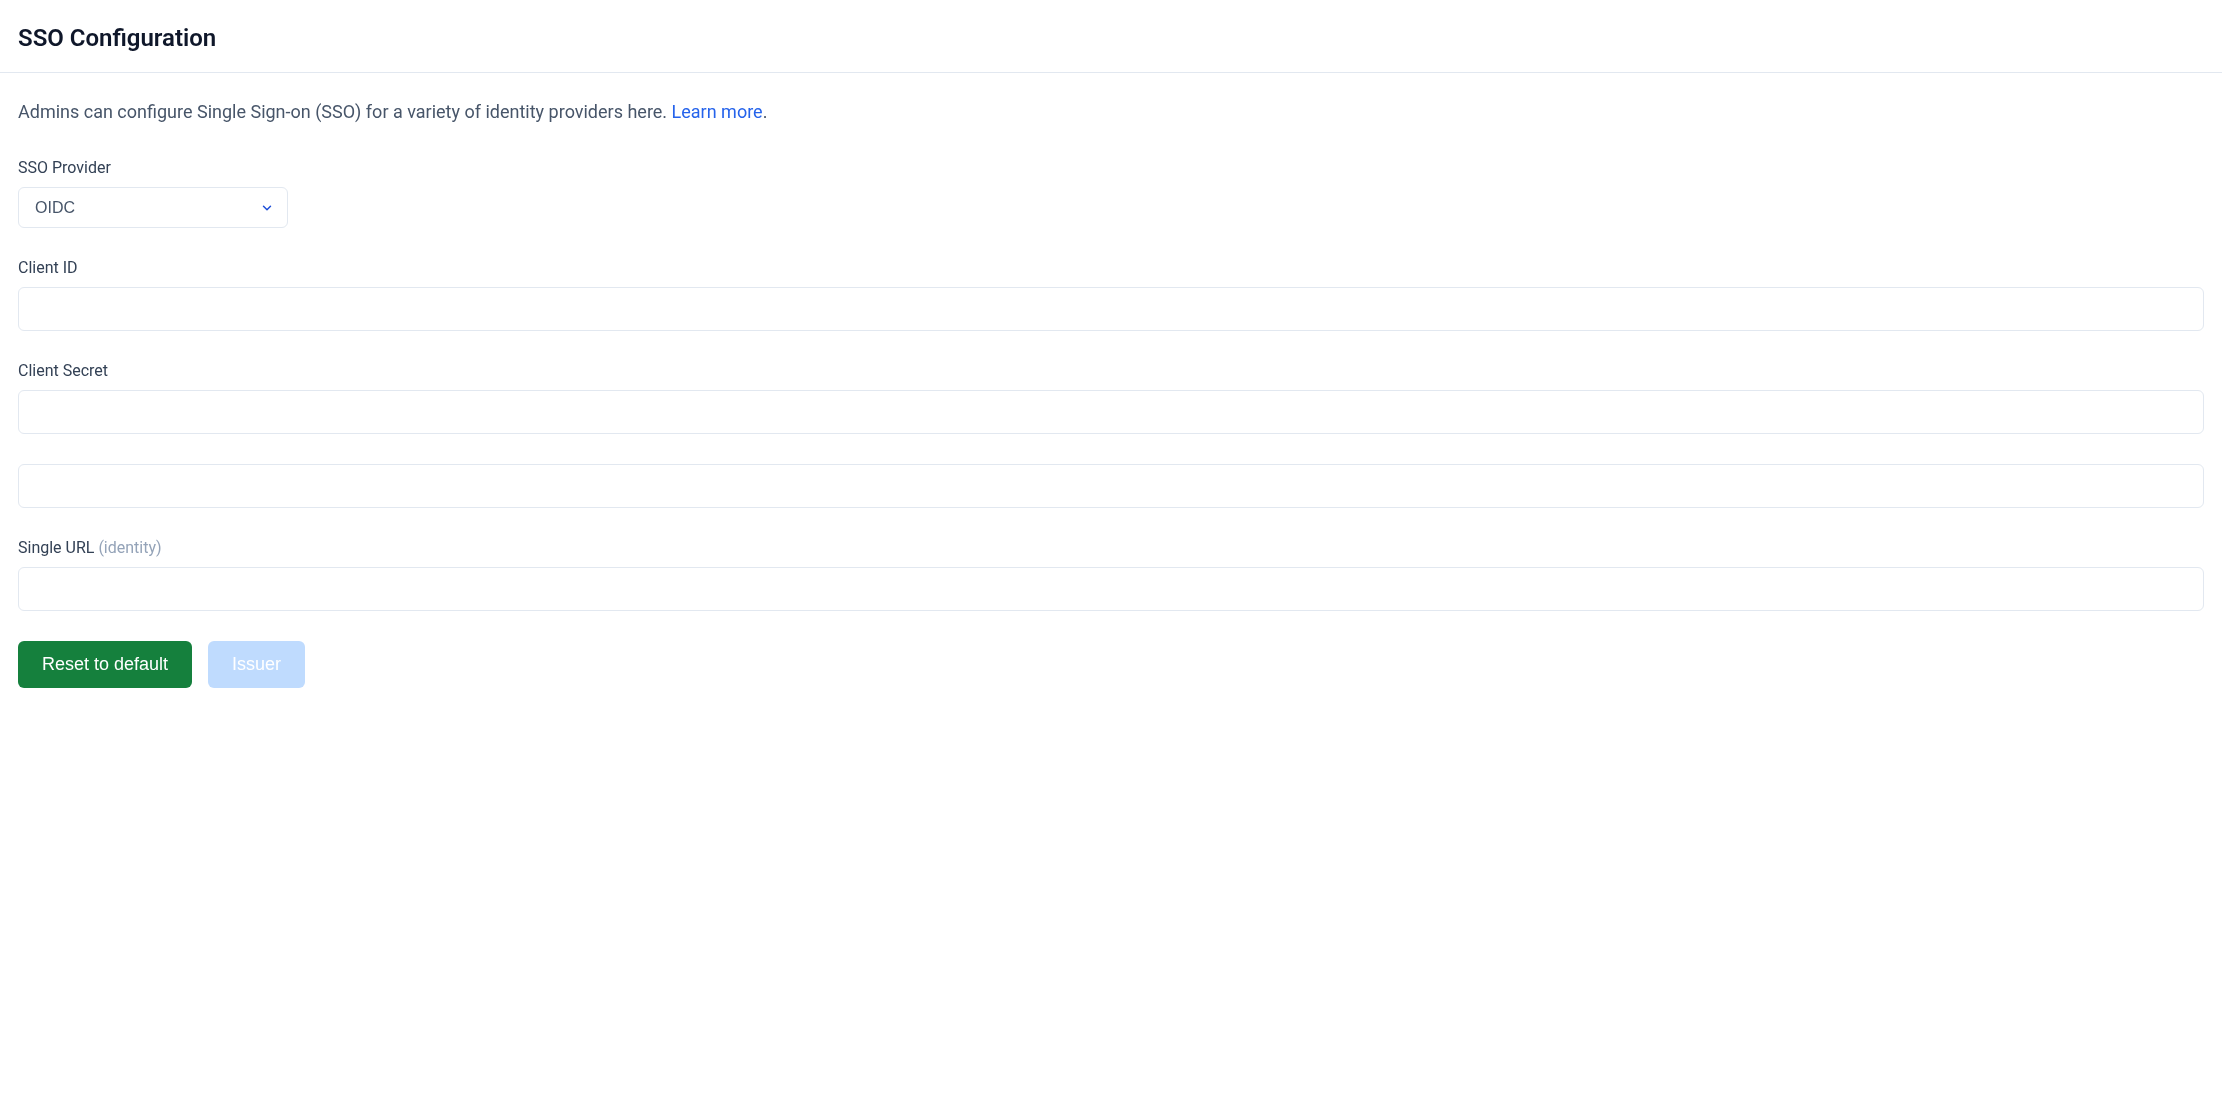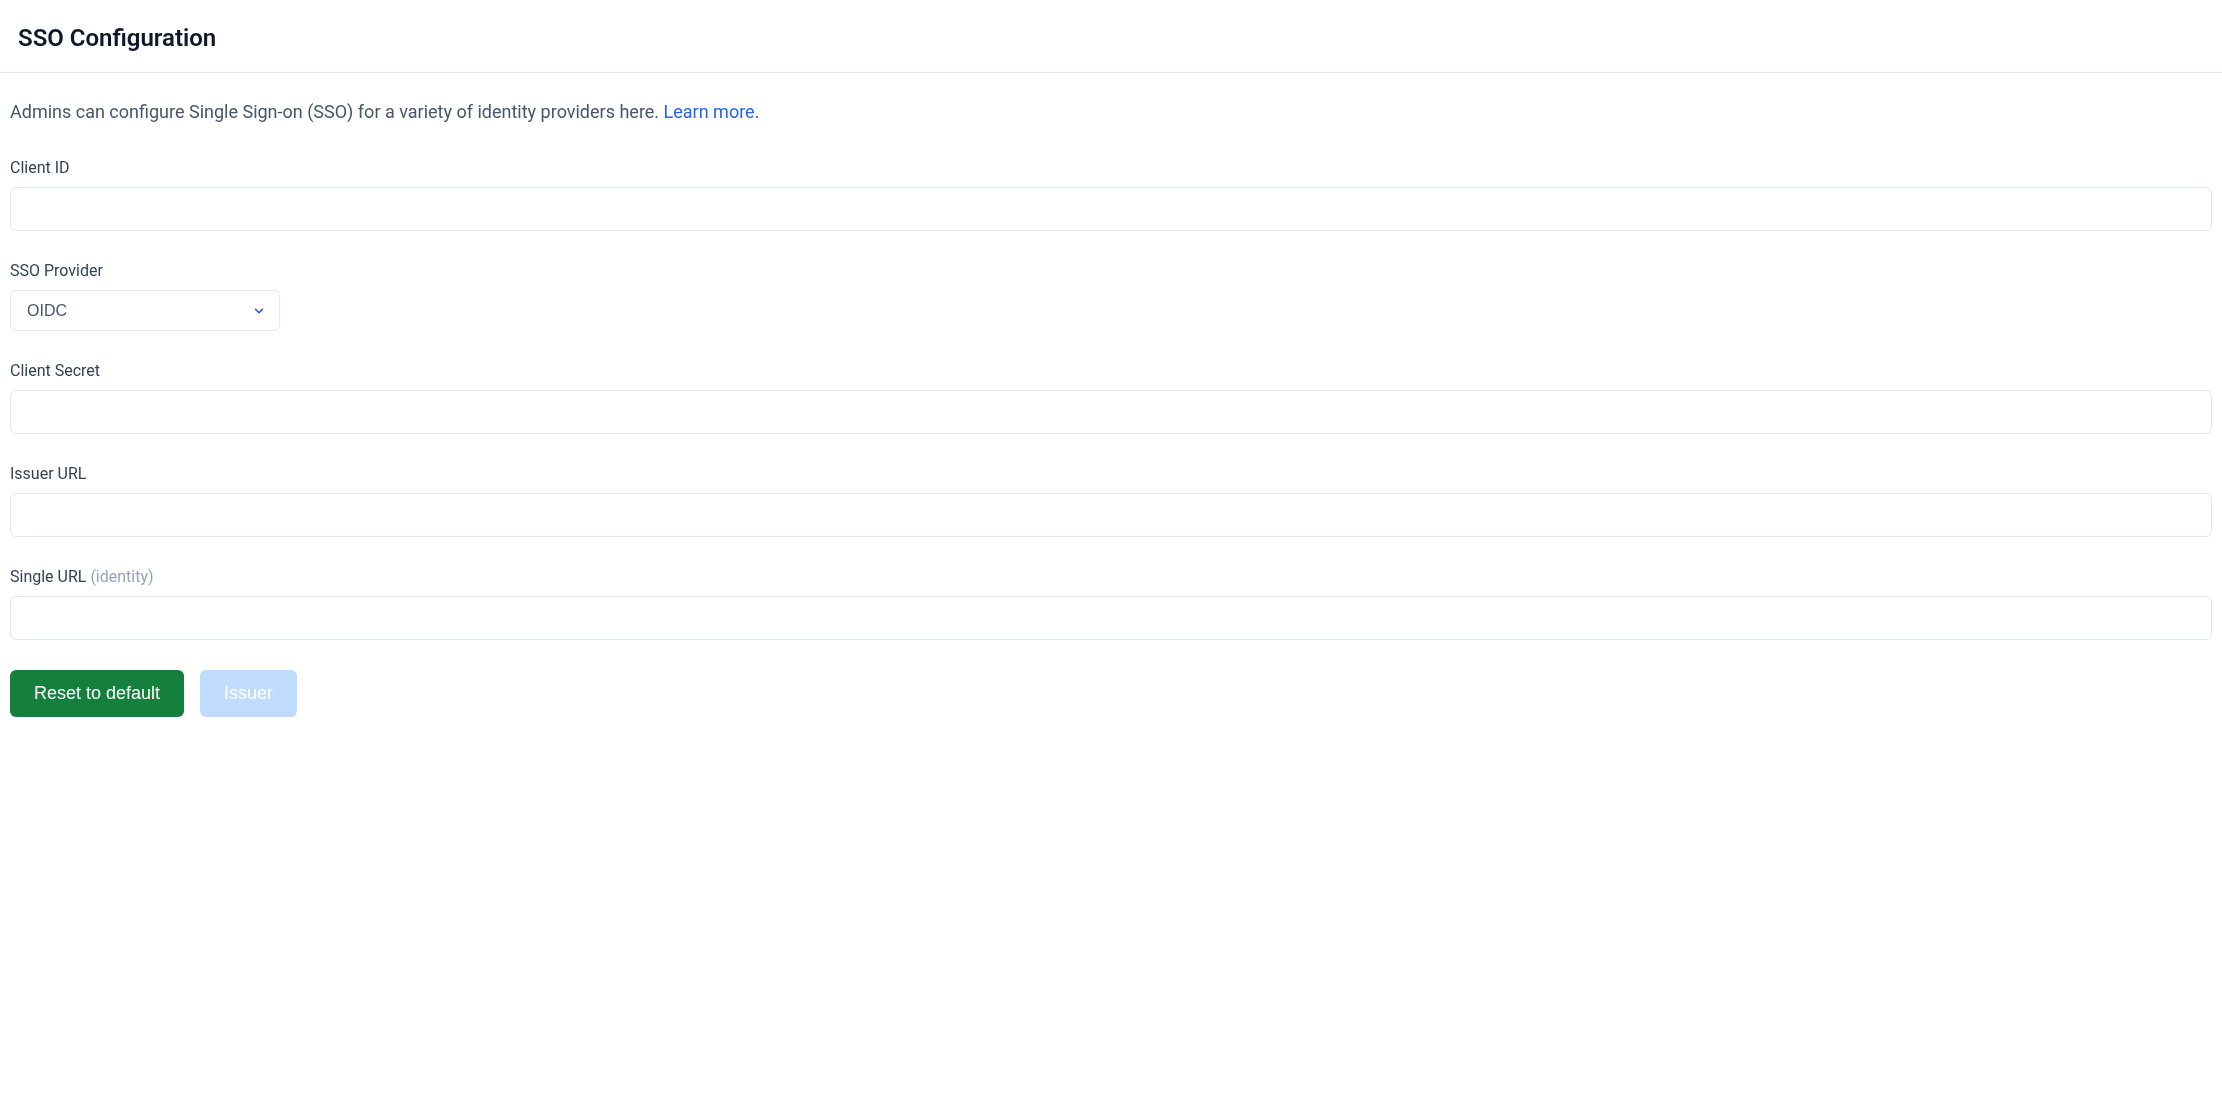--- a/index.html
+++ b/index.html
@@ -15,21 +15,21 @@
     .header {
       padding: 24px 18px 20px;
       border-bottom: 1px solid #e2e8f0;
     }
     .page-title {
       font-size: 24px;
       font-weight: 600;
       color: #0f172a;
     }
     .content {
-      padding: 28px 10px;
+      padding: 28px 18px;
     }
     .description {
       font-size: 18px;
       color: #475569;
       margin-bottom: 36px;
     }
     .description a {
       color: #2563eb;
       text-decoration: none;
     }
@@ -112,43 +112,42 @@
   <h1 class="page-title">SSO Configuration</h1>
 </div>
 
 <div class="content">
 
   <p class="description">
     <span>Admins can configure Single Sign-on (SSO) for a variety of identity providers here. </span><a href="#">Learn more</a><span>.</span>
   </p>
 
   <div class="form-group">
-    <label class="form-label">Client ID</label>
-    <input type="text" class="form-input" value="" style="">
-  </div>
-
-  <div class="form-group">
     <label class="form-label">SSO Provider</label>
     <div class="select-wrapper">
       <select class="form-select">
         <option>OIDC</option>
       </select>
       <svg class="select-chevron" viewBox="0 0 24 24" fill="none" stroke="currentColor" stroke-width="2.5" stroke-linecap="round" stroke-linejoin="round">
         <polyline points="6 9 12 15 18 9"></polyline>
       </svg>
     </div>
   </div>
 
   <div class="form-group">
+    <label class="form-label">Client ID</label>
+    <input type="text" class="form-input" value="" style="">
+  </div>
+
+  <div class="form-group">
     <label class="form-label">Client Secret</label>
     <input type="text" class="form-input" value="" style="">
   </div>
 
   <div class="form-group">
-    <label class="form-label">Issuer URL</label>
     <input type="text" class="form-input" value="" style="">
   </div>
 
   <div class="form-group">
     <label class="form-label">
       <span>Single URL </span><span class="optional-text">(identity)</span>
     </label>
     <input type="text" class="form-input" value="" style="">
   </div>
 

